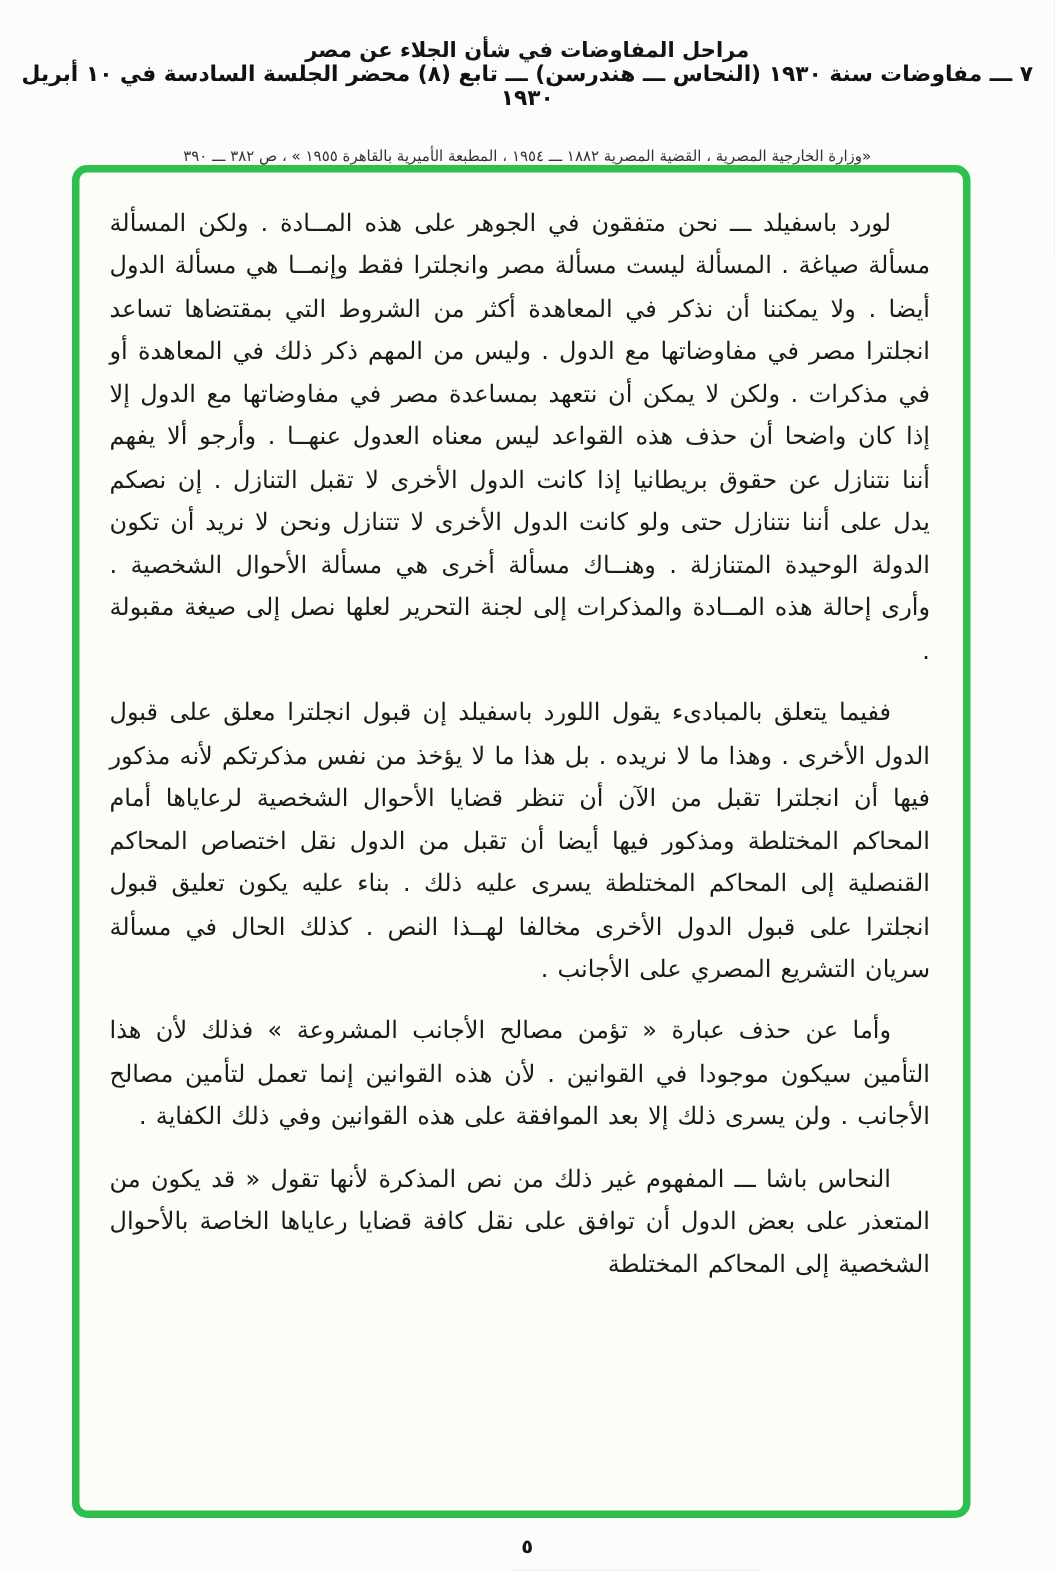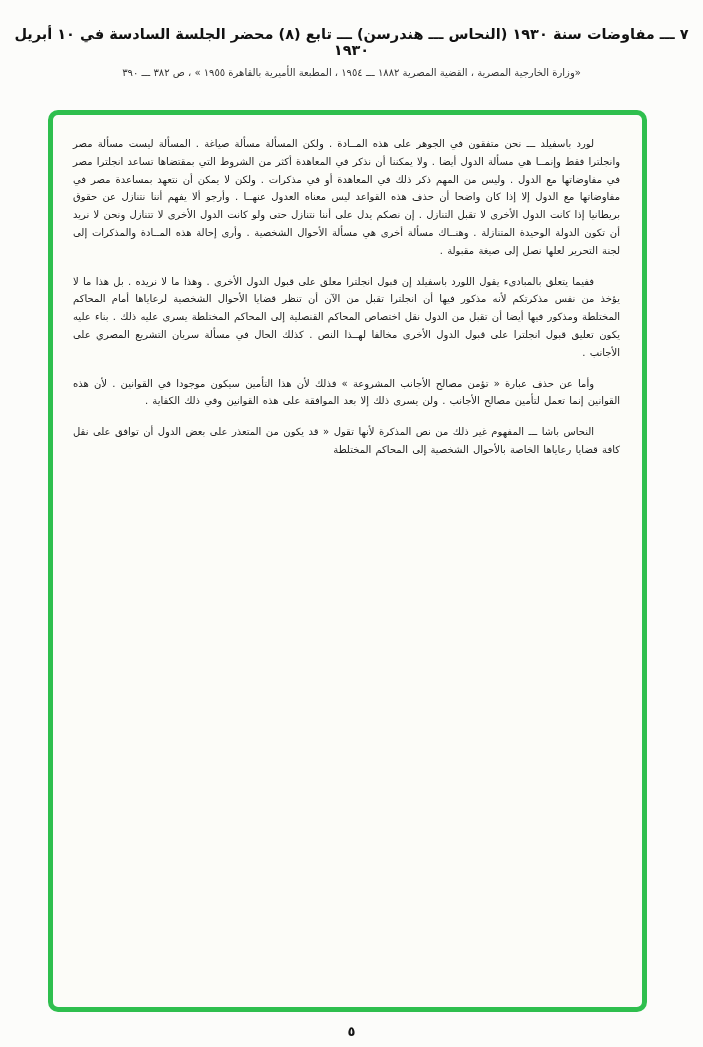--- a/index.html
+++ b/index.html
@@ -25,39 +25,39 @@
     letter-spacing: 0.5px;
     color: #141414;
   }
   .header-subtitle {
     margin-top: 0;
     font-size: 14.5px;
     font-weight: bold;
     color: #111;
   }
   .header-source {
-    margin-top: 9px;
+    margin-top: 25px;
     font-size: 10px;
     color: #333;
     letter-spacing: 0.3px;
   }
   .content-box {
     position: absolute;
     left: 48px;
     right: 56px;
     top: 110px;
     height: 902px;
     border: 5px solid #2fbf4e;
     border-radius: 10px;
     background: #fcfcf8;
     padding: 20px 22px 14px 20px;
     overflow: hidden;
   }
   .content-box p {
-    font-size: 10px;
+    font-size: 16px;
     line-height: 1.78;
     text-align: justify;
     text-indent: 26px;
     color: #1a1a1a;
     margin-bottom: 13px;
     word-spacing: 1px;
   }
   .content-box p:last-child { margin-bottom: 0; }
   .page-number {
     position: absolute;
@@ -69,20 +69,21 @@
     font-weight: bold;
     color: #141414;
   }
 </style>
 </head>
 <body>
 
 <div class="page">
 
   <div class="header">
+    <div class="header-title">مراحل المفاوضات في شأن الجلاء عن مصر</div>
     <div class="header-subtitle">٧ ـــ مفاوضات سنة ١٩٣٠ (النحاس ـــ هندرسن) ـــ تابع (٨) محضر الجلسة السادسة في ١٠ أبريل ١٩٣٠</div>
     <div class="header-source">«وزارة الخارجية المصرية ، القضية المصرية ١٨٨٢ ـــ ١٩٥٤ ، المطبعة الأميرية بالقاهرة ١٩٥٥ » ، ص ٣٨٢ ـــ ٣٩٠</div>
   </div>
 
   <div class="content-box">
     <p>لورد باسفيلد ـــ نحن متفقون في الجوهر على هذه المــادة .  ولكن المسألة مسألة صياغة . المسألة ليست مسألة مصر وانجلترا فقط وإنمــا هي مسألة الدول أيضا .  ولا يمكننا أن نذكر في المعاهدة أكثر من الشروط التي بمقتضاها تساعد انجلترا مصر في مفاوضاتها مع الدول .  وليس من المهم ذكر ذلك في المعاهدة أو في مذكرات .  ولكن لا يمكن أن نتعهد بمساعدة مصر في مفاوضاتها مع الدول إلا إذا كان واضحا أن حذف هذه القواعد ليس معناه العدول عنهــا .  وأرجو ألا يفهم أننا نتنازل عن حقوق بريطانيا إذا كانت الدول الأخرى لا تقبل التنازل .  إن نصكم يدل على أننا نتنازل حتى ولو كانت الدول الأخرى لا تتنازل ونحن لا نريد أن تكون الدولة الوحيدة المتنازلة .  وهنــاك مسألة أخرى هي مسألة الأحوال الشخصية .  وأرى إحالة هذه المــادة والمذكرات إلى لجنة التحرير لعلها نصل إلى صيغة مقبولة .</p>
     <p>ففيما يتعلق بالمبادىء يقول اللورد باسفيلد إن قبول انجلترا معلق على قبول الدول الأخرى .  وهذا ما لا نريده . بل هذا ما لا يؤخذ من نفس مذكرتكم لأنه مذكور فيها أن انجلترا تقبل من الآن أن تنظر قضايا الأحوال الشخصية لرعاياها أمام المحاكم المختلطة ومذكور فيها أيضا أن تقبل من الدول نقل اختصاص المحاكم القنصلية إلى المحاكم المختلطة يسرى عليه ذلك .  بناء عليه يكون تعليق قبول انجلترا على قبول الدول الأخرى مخالفا لهــذا النص .  كذلك الحال في مسألة سريان التشريع المصري على الأجانب .</p>
     <p>وأما عن حذف عبارة « تؤمن مصالح الأجانب المشروعة » فذلك لأن هذا التأمين سيكون موجودا في القوانين .  لأن هذه القوانين إنما تعمل لتأمين مصالح الأجانب .  ولن يسرى ذلك إلا بعد الموافقة على هذه القوانين وفي ذلك الكفاية .</p>
     <p>النحاس باشا ـــ المفهوم غير ذلك من نص المذكرة لأنها تقول « قد يكون من المتعذر على بعض الدول أن توافق على نقل كافة قضايا رعاياها الخاصة بالأحوال الشخصية إلى المحاكم المختلطة</p>
   </div>

